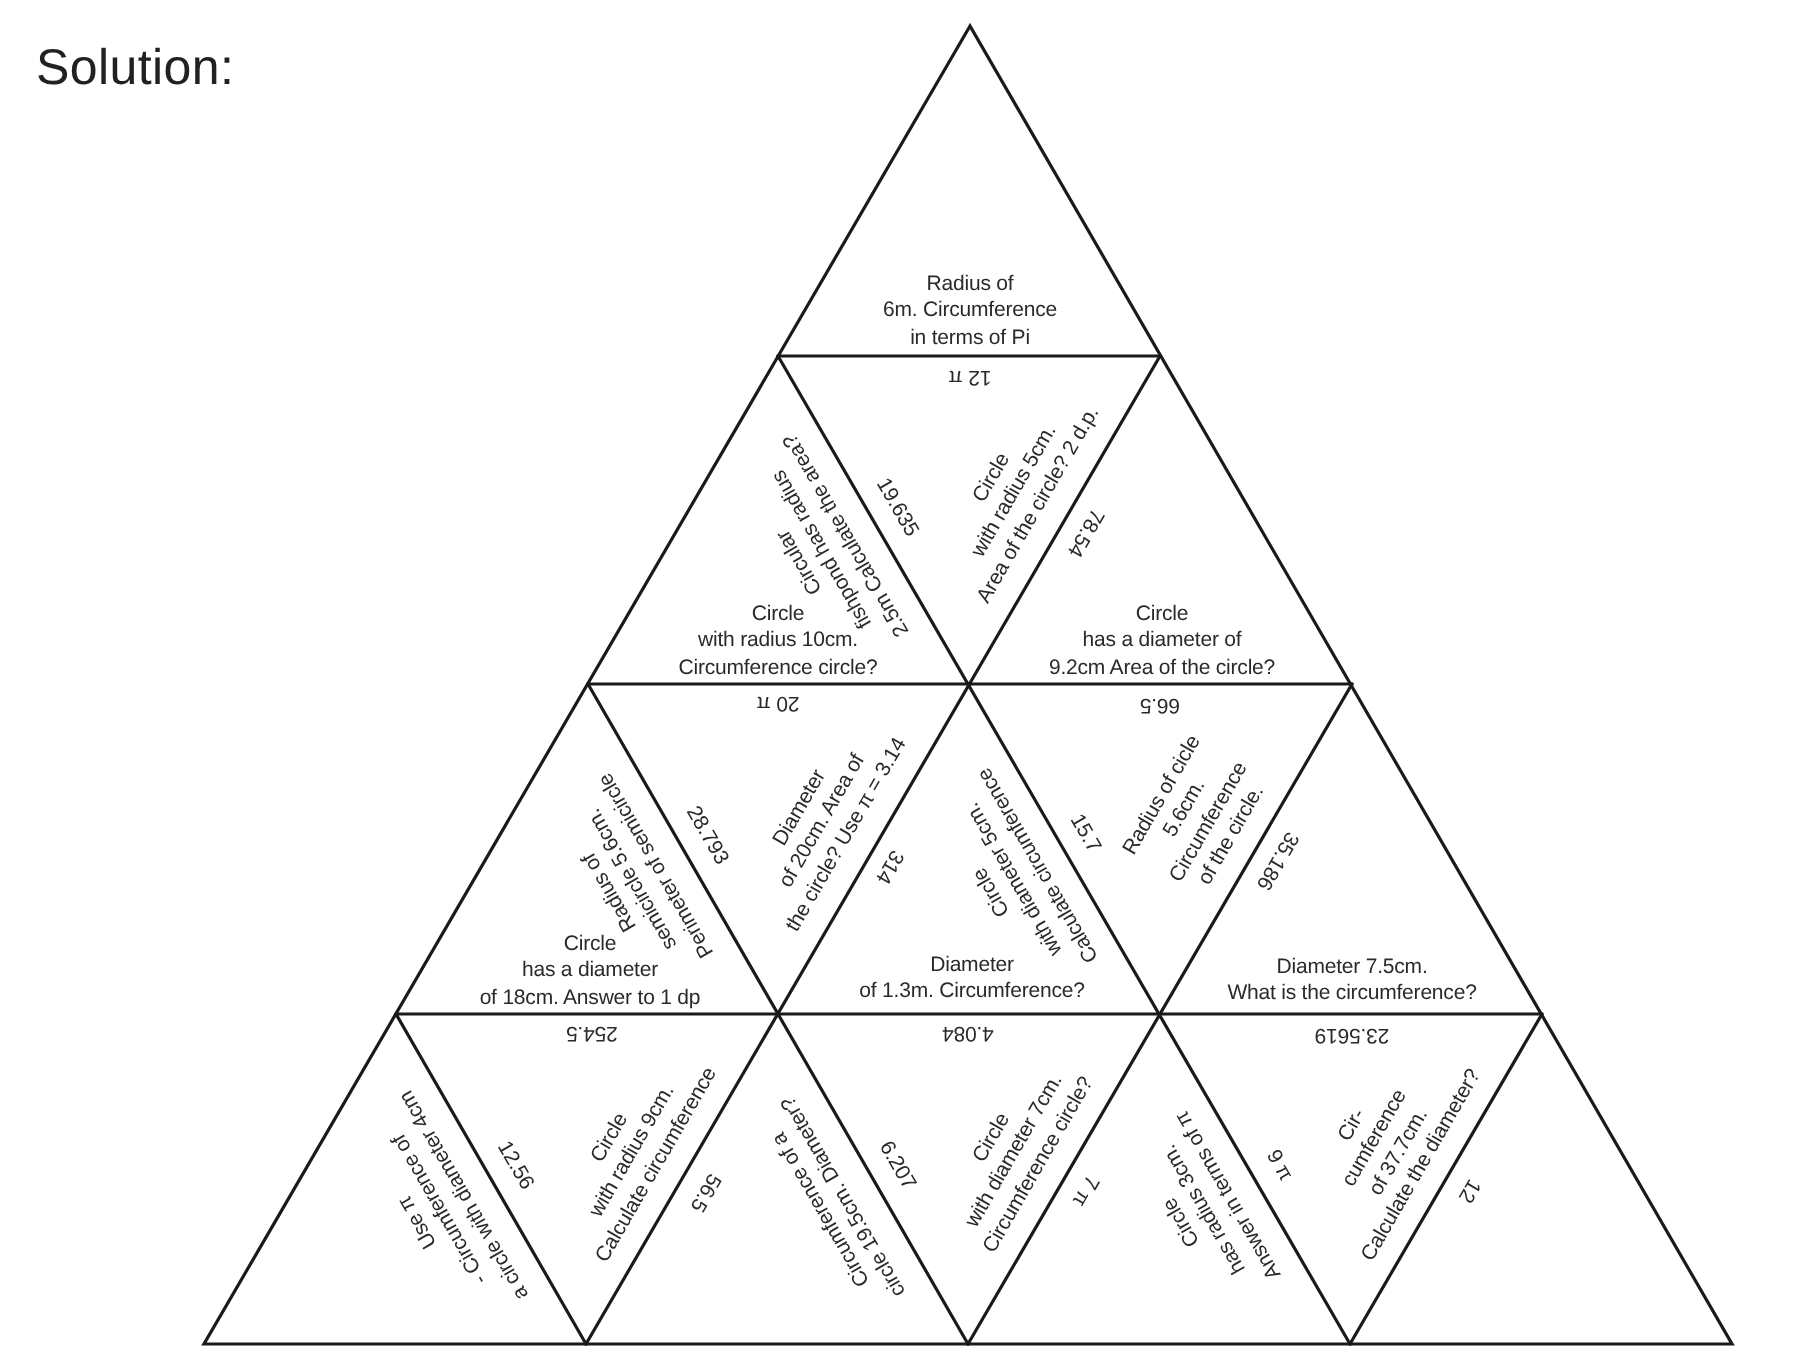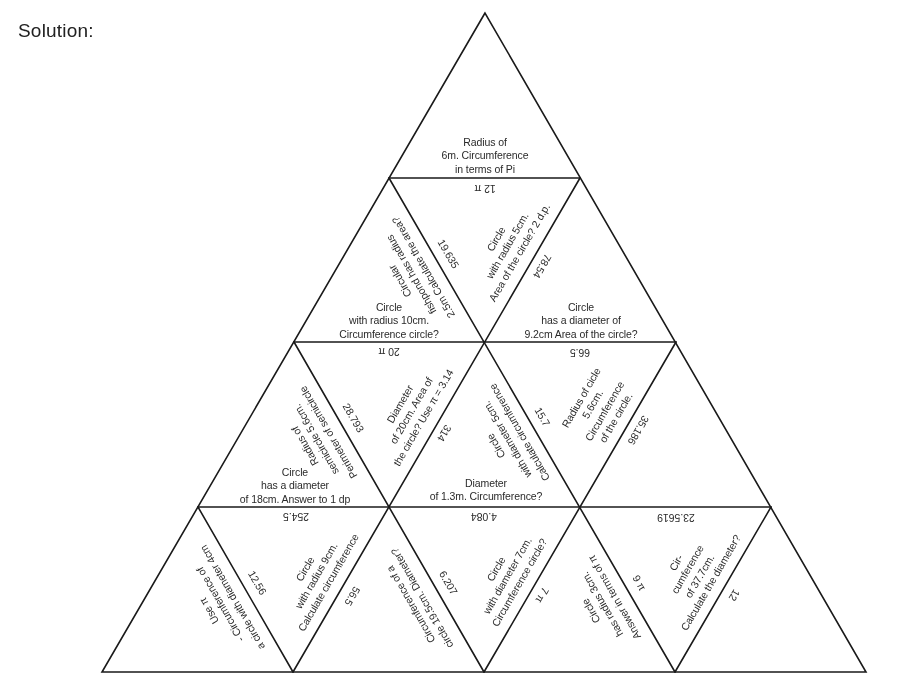--- a/index.html
+++ b/index.html
@@ -1,18 +1,18 @@
 <!DOCTYPE html>
 <html><head>
 <meta charset="utf-8">
 <style>
   html,body{margin:0;padding:0;background:#ffffff;}
   #page{position:relative;width:910px;height:682px;background:#ffffff;overflow:hidden;
         font-family:"Liberation Sans",sans-serif;}
-  #heading{position:absolute;left:18px;top:20px;font-size:19px;color:#212121;
+  #heading{position:absolute;left:18px;top:20px;font-size:25px;color:#212121;
            letter-spacing:.2px;}
   #grid{position:absolute;left:0;top:0;}
   .lbl{position:absolute;white-space:pre-line;text-align:center;
        font-size:10.5px;line-height:1.28;color:#2a2a2a;letter-spacing:-.1px;}
   .ans{font-size:10.5px;color:#2a2a2a;}
 </style>
 </head>
 <body>
 
 <div id="page">
@@ -71,20 +71,22 @@
   <div class="lbl" style="left:599px;top:408px;transform:translate(-50%,-50%) rotate(-60deg);">Radius of cicle
 5.6cm.
 Circumference
 of the circle.</div>
   <div class="lbl ans" style="left:638px;top:430px;transform:translate(-50%,-50%) rotate(120deg);">35.186</div>
   <div class="lbl" style="left:295px;top:486px;transform:translate(-50%,-50%);">Circle
 has a diameter
 of 18cm. Answer to 1 dp</div>
   <div class="lbl" style="left:486px;top:490px;transform:translate(-50%,-50%);">Diameter
 of 1.3m. Circumference?</div>
+  <div class="lbl" style="left:676px;top:491px;transform:translate(-50%,-50%);">Diameter 7.5cm.
+What is the circumference?</div>
 
   <div class="lbl ans" style="left:296px;top:516px;transform:translate(-50%,-50%) rotate(180deg);">254.5</div>
   <div class="lbl ans" style="left:484px;top:516px;transform:translate(-50%,-50%) rotate(180deg);">4.084</div>
   <div class="lbl ans" style="left:676px;top:517px;transform:translate(-50%,-50%) rotate(180deg);">23.5619</div>
   <div class="lbl" style="left:221px;top:604px;transform:translate(-50%,-50%) rotate(240deg);">Use π
 - Circumference of
 a circle with diameter 4cm</div>
   <div class="lbl ans" style="left:257px;top:583px;transform:translate(-50%,-50%) rotate(60deg);">12.56</div>
   <div class="lbl" style="left:317px;top:576px;transform:translate(-50%,-50%) rotate(-60deg);">Circle
 with radius 9cm.

